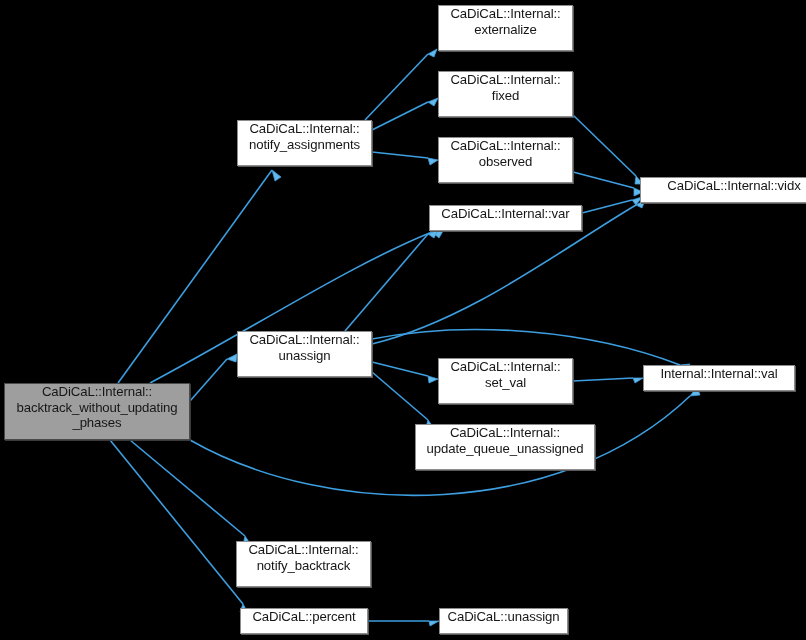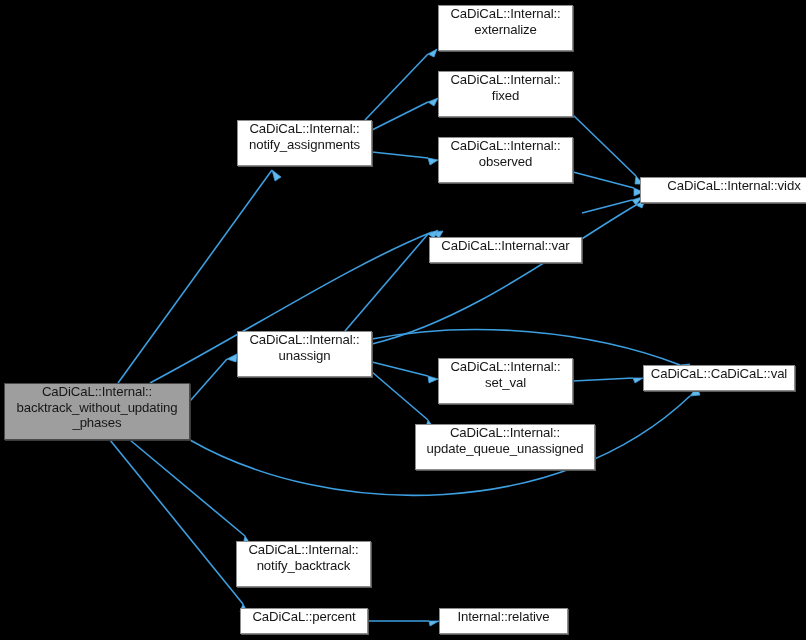--- a/index.html
+++ b/index.html
@@ -146,27 +146,27 @@
 backtrack_without_updating
 _phases</span></div>
       <div class="node-box" style="left: 237px; top: 120px; width: 135px; height: 46px;"><span class="node-label">CaDiCaL::Internal::
 notify_assignments</span></div>
       <div class="node-box" style="left: 438px; top: 5px; width: 135px; height: 46px;"><span class="node-label">CaDiCaL::Internal::
 externalize</span></div>
       <div class="node-box" style="left: 438px; top: 71px; width: 135px; height: 46px;"><span class="node-label">CaDiCaL::Internal::
 fixed</span></div>
       <div class="node-box" style="left: 438px; top: 137px; width: 135px; height: 46px;"><span class="node-label">CaDiCaL::Internal::
 observed</span></div>
-      <div class="node-box" style="left: 429px; top: 205px; width: 153px; height: 26px; margin-top: 32px;"><span class="node-label">CaDiCaL::Internal::var</span></div>
+      <div class="node-box" style="left: 429px; top: 205px; width: 153px; height: 26px;"><span class="node-label">CaDiCaL::Internal::var</span></div>
       <div class="node-box" style="left: 640px; top: 177px; width: 188px; height: 26px;"><span class="node-label">CaDiCaL::Internal::vidx</span></div>
       <div class="node-box" style="left: 237px; top: 331px; width: 135px; height: 46px;"><span class="node-label">CaDiCaL::Internal::
 unassign</span></div>
       <div class="node-box" style="left: 438px; top: 358px; width: 135px; height: 46px;"><span class="node-label">CaDiCaL::Internal::
 set_val</span></div>
-      <div class="node-box" style="left: 643px; top: 365px; width: 152px; height: 26px;"><span class="node-label">CaDiCaL::CaDiCaL::val</span></div>
+      <div class="node-box" style="left: 643px; top: 365px; width: 152px; height: 26px;"><span class="node-label">Internal::Internal::val</span></div>
       <div class="node-box" style="left: 415px; top: 424px; width: 180px; height: 46px;"><span class="node-label">CaDiCaL::Internal::
 update_queue_unassigned</span></div>
       <div class="node-box" style="left: 236px; top: 541px; width: 135px; height: 46px;"><span class="node-label">CaDiCaL::Internal::
 notify_backtrack</span></div>
       <div class="node-box" style="left: 240px; top: 608px; width: 128px; height: 26px;"><span class="node-label">CaDiCaL::percent</span></div>
-      <div class="node-box" style="left: 439px; top: 608px; width: 129px; height: 26px;"><span class="node-label">Internal::relative</span></div>
+      <div class="node-box" style="left: 439px; top: 608px; width: 129px; height: 26px;"><span class="node-label">CaDiCaL::unassign</span></div>
     </div>
 </div>
 
 </body></html>

